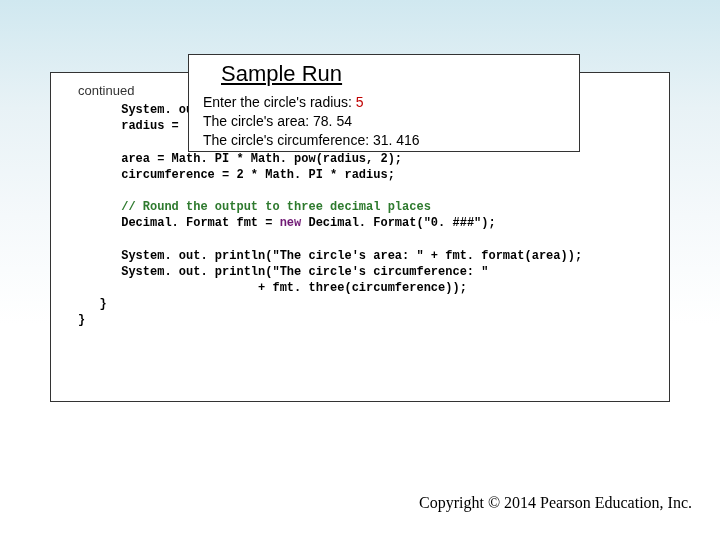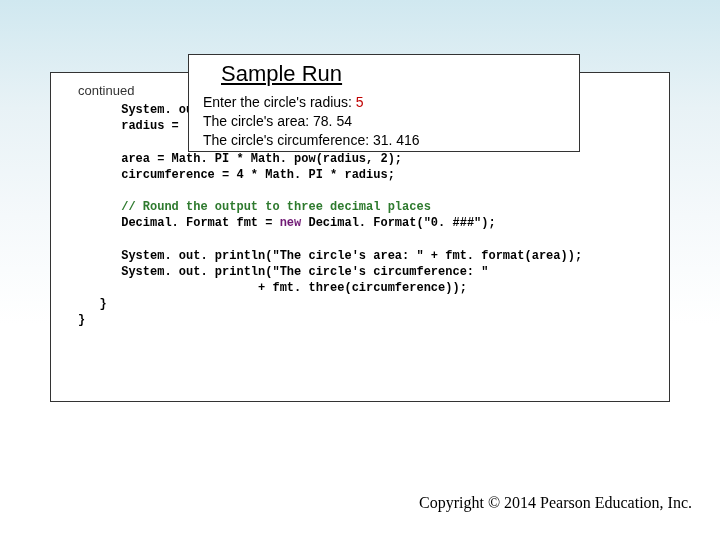--- a/index.html
+++ b/index.html
@@ -87,21 +87,21 @@
 </style>
 </head>
 <body>
 
 <div class="code-box">
   <div class="continued">continued</div>
 <pre class="code"><span>      System. ou</span>
 <span>      radius = </span>
 
 <span>      area = Math. PI * Math. pow(radius, 2);</span>
-<span>      circumference = 4 * Math. PI * radius;</span>
+<span>      circumference = 2 * Math. PI * radius;</span>
 
 <span class="comment">      // Round the output to three decimal places</span>
 <span>      Decimal. Format fmt = </span><span class="kw">new</span><span> Decimal. Format("0. ###");</span>
 
 <span>      System. out. println("The circle's area: " + fmt. format(area));</span>
 <span>      System. out. println("The circle's circumference: "</span>
 <span>                         + fmt. three(circumference));</span>
 <span>   }</span>
 <span>}</span></pre>
 </div>

